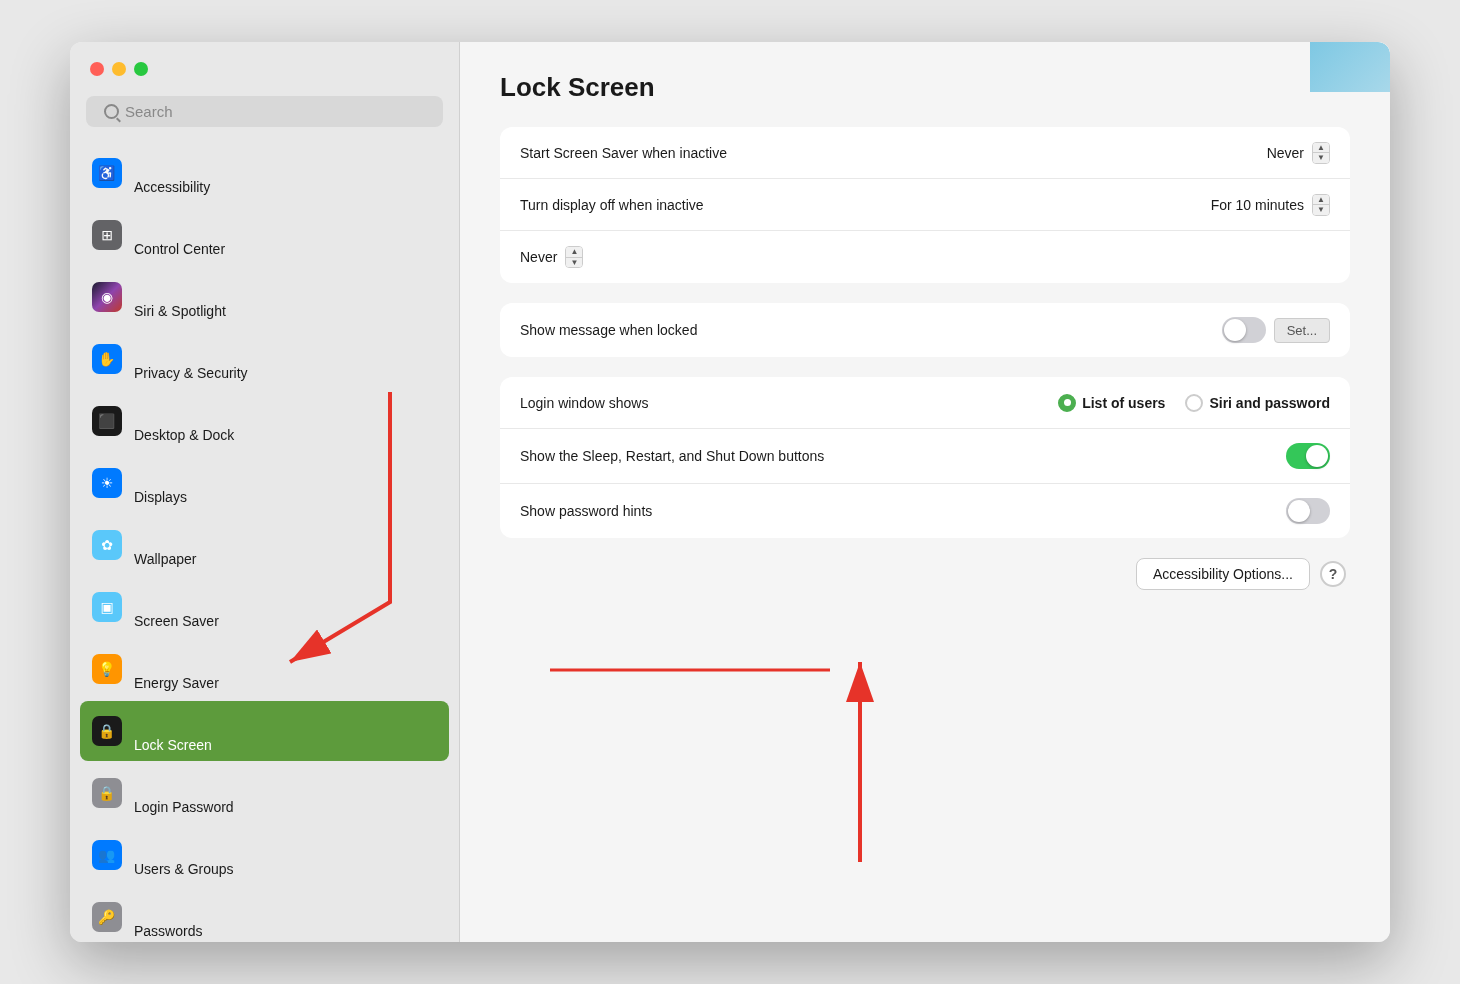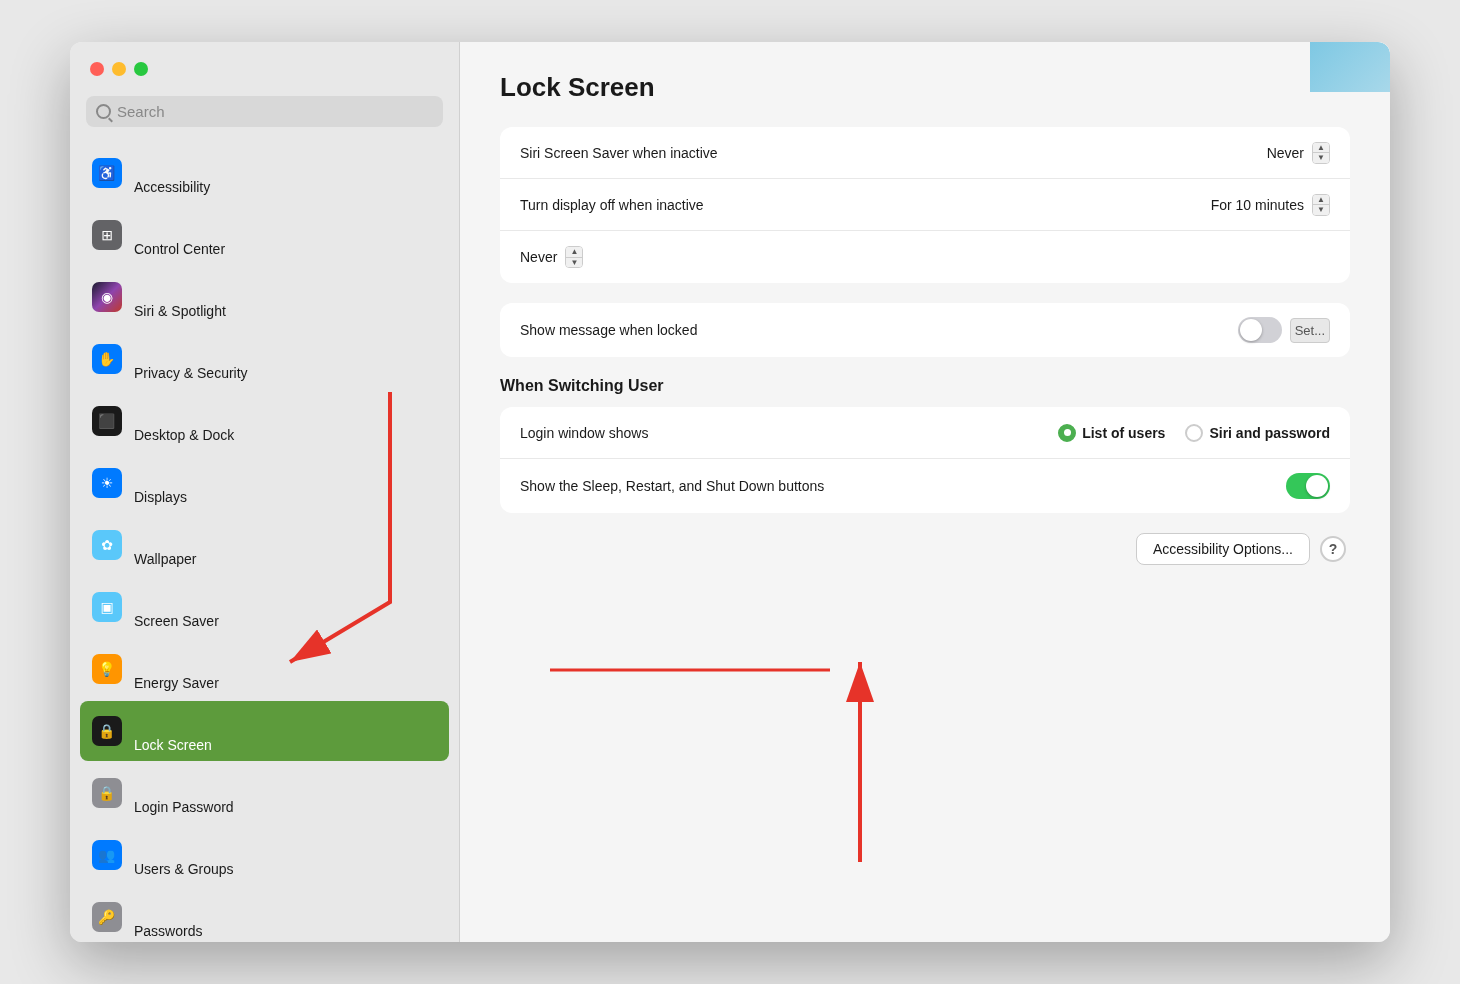--- a/index.html
+++ b/index.html
@@ -46,21 +46,21 @@
     }
     .tl-red { background: #ff5f57; }
     .tl-yellow { background: #febc2e; }
     .tl-green { background: #28c840; }
     .search-bar {
       margin: 0 16px 16px 16px;
       background: #d8d8d8;
       border-radius: 8px;
       display: flex;
       align-items: center;
-      padding: 7px 10px;
+      padding: 7px 18px;
       gap: 6px;
     }
     .search-icon-shape {
       width: 15px;
       height: 15px;
       border: 2px solid #888;
       border-radius: 50%;
       position: relative;
       flex-shrink: 0;
     }
@@ -220,21 +220,21 @@
       box-shadow: 0 1px 3px rgba(0,0,0,0.3);
       transition: left 0.2s;
     }
     .toggle.off .toggle-knob { left: 2px; }
     .toggle.on .toggle-knob { left: 20px; }
 
     .set-button {
       background: #e8e8e8;
       border: 1px solid #ccc;
       border-radius: 4px;
-      padding: 4px 4px;
+      padding: 4px 12px;
       font-size: 13px;
       color: #555;
       cursor: pointer;
     }
 
     
     .section-header {
       font-size: 16px;
       font-weight: 700;
       color: #1a1a1a;
@@ -404,21 +404,21 @@
           <span class="sidebar-label">Passwords</span>
         </div>
       </div>
   </div>
 
   <div class="main-content">
     <div class="page-title">Lock Screen</div>
 
     <div class="settings-section">
       <div class="settings-row">
-        <span class="settings-row-label">Siri Screen Saver when inactive</span>
+        <span class="settings-row-label">Start Screen Saver when inactive</span>
         <div class="settings-row-control">
           <span class="stepper-value">Never</span>
           <div class="stepper-arrows">
             <div class="stepper-up">▲</div>
             <div class="stepper-down">▼</div>
           </div>
         </div>
       </div>
 
       <div class="settings-row">
@@ -448,21 +448,20 @@
         <span class="settings-row-label">Show message when locked</span>
         <div class="settings-row-control">
           <div class="toggle off">
             <div class="toggle-knob"></div>
           </div>
           <button class="set-button">Set...</button>
         </div>
       </div>
     </div>
 
-    <div class="section-header">When Switching User</div>
 
     <div class="settings-section">
 
       <div class="settings-row">
         <span class="settings-row-label">Login window shows</span>
         <div class="settings-row-control radio-group">
           <div class="radio-option">
             <div class="radio-circle selected"></div>
             <span class="radio-label">List of users</span>
           </div>
@@ -475,20 +474,28 @@
 
       <div class="settings-row">
         <span class="settings-row-label">Show the Sleep, Restart, and Shut Down buttons</span>
         <div class="settings-row-control">
           <div class="toggle on">
             <div class="toggle-knob"></div>
           </div>
         </div>
       </div>
 
+      <div class="settings-row">
+        <span class="settings-row-label">Show password hints</span>
+        <div class="settings-row-control">
+          <div class="toggle off">
+            <div class="toggle-knob"></div>
+          </div>
+        </div>
+      </div>
     </div>
 
     <div class="bottom-bar">
       <button class="accessibility-options-btn">Accessibility Options...</button>
       <div class="help-btn">?</div>
     </div>
 
     <svg style="position:absolute; top:0; left:390px; width:calc(100% - 390px); height:100%; pointer-events:none;">
       
       

